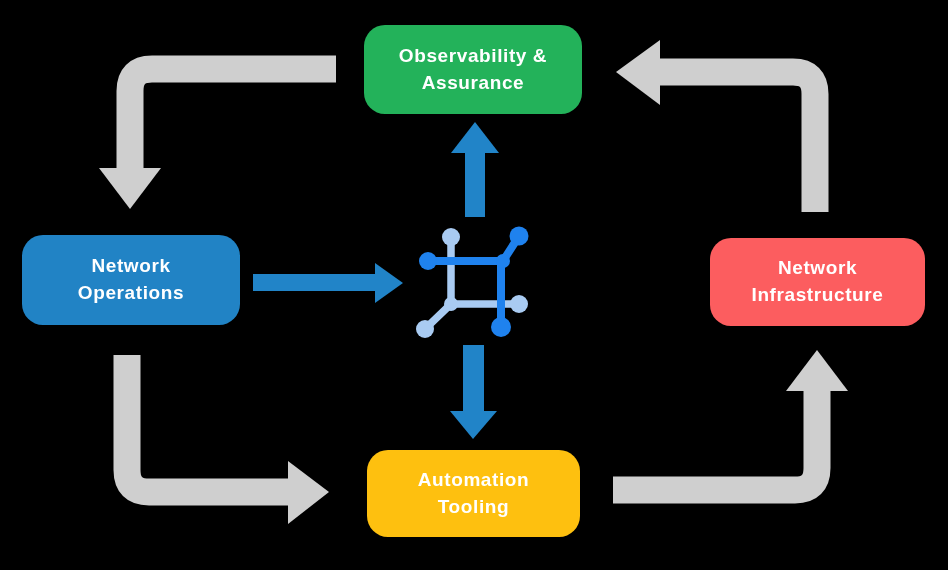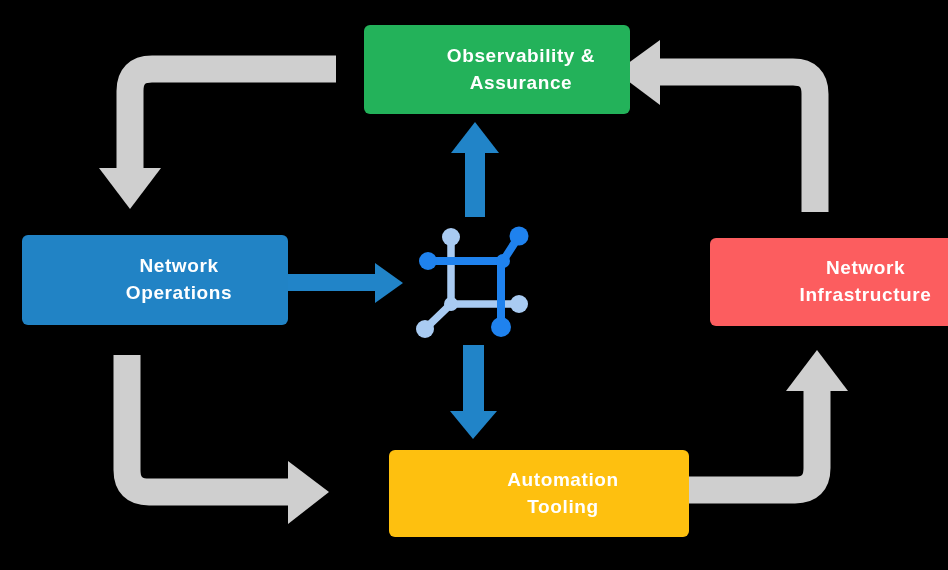--- a/index.html
+++ b/index.html
@@ -14,39 +14,38 @@
     overflow: hidden;
     font-family: "Liberation Sans", "DejaVu Sans", sans-serif;
   }
   .layer {
     position: absolute;
     left: 0;
     top: 0;
   }
   .node {
     position: absolute;
-    border-radius: 6px;
+    border-radius: 21px;
     display: flex;
     align-items: center;
     justify-content: center;
     text-align: center;
-    padding-left: 48px;
   }
   .node .label {
     color: #ffffff;
     font-size: 19px;
     font-weight: 600;
     letter-spacing: 0.6px;
     line-height: 1.42;
     white-space: pre-line;
   }
   .node-observability   { left: 364px; top: 25px;  width: 218px; height: 89px; }
   .node-operations      { left: 22px;  top: 235px; width: 218px; height: 90px; }
   .node-infrastructure  { left: 710px; top: 238px; width: 215px; height: 88px; }
-  .node-automation      { left: 367px; top: 450px; width: 252px; height: 87px; margin-left: 22px; }
+  .node-automation      { left: 367px; top: 450px; width: 213px; height: 87px; }
 </style>
 </head>
 <body style="background: rgb(0, 0, 0);">
 
 <div class="canvas">
 
   <svg class="layer" width="948" height="570" viewBox="0 0 948 570">
 
     <g>
       <path d="M336 69 L152 69 Q130 69 130 91 L130 170" fill="none" stroke-width="27" stroke-linecap="butt" stroke="#CFCFCF"></path>

